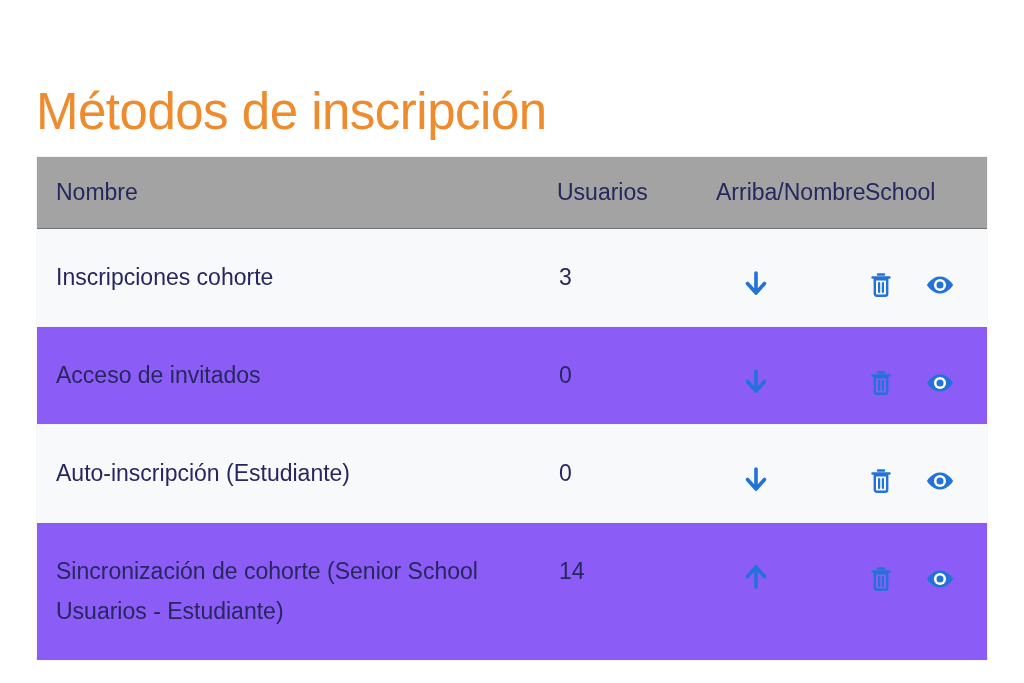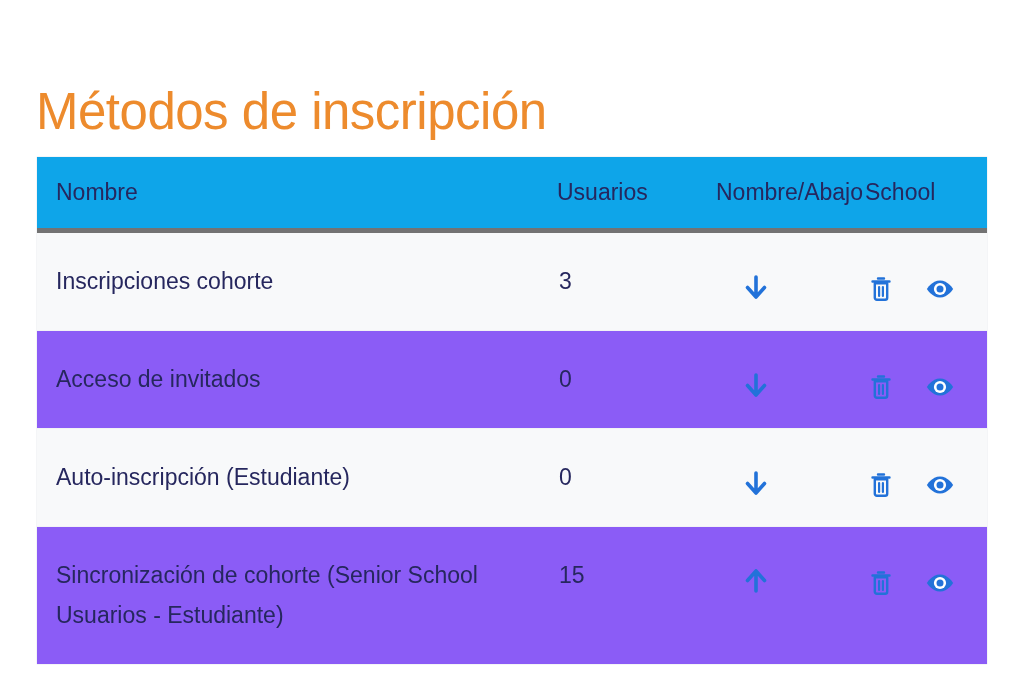--- a/index.html
+++ b/index.html
@@ -65,22 +65,22 @@
   .col-name   { width: 520px; }
   .col-users  { width: 155px; margin-left: 32px; }
   .col-order  { width: 148px; }
   .col-edit   { width: 127px; }
 
   .enrol-table thead th {
     font-size: 23px;
     font-weight: 400;
     line-height: 28px;
     padding: 21px 0 22px 0;
-    background: #0ea5e9;
-    border-bottom: 5px solid #737373;
+    background: #a3a3a3;
+    border-bottom: 1px solid #737373;
     white-space: nowrap;
   }
   .enrol-table thead th.col-name   { padding-left: 19px; }
   .enrol-table thead th.col-order  { padding-left: 4px; }
   .enrol-table thead th.col-edit   { padding-left: 5px; }
 
   .enrol-table tbody tr {
     background: #8b5cf6;
   }
   .enrol-table tbody tr.alt {
@@ -136,21 +136,21 @@
       <colgroup>
         <col class="col-name">
         <col class="col-users">
         <col class="col-order">
         <col class="col-edit">
       </colgroup>
       <thead>
         <tr>
           <th class="col-name">Nombre</th>
           <th class="col-users">Usuarios</th>
-          <th class="col-order">Nombre/Abajo</th>
+          <th class="col-order">Arriba/Nombre</th>
           <th class="col-edit">School</th>
         </tr>
       </thead>
       <tbody>
 
         <tr class="alt">
           <td class="cell-name">Inscripciones cohorte</td>
           <td class="cell-users">3</td>
           <td class="cell-order">
             <span class="arrow-wrap icon-btn icon-arrow">
@@ -237,21 +237,21 @@
                   <circle cx="15" cy="11" r="6.1" fill="#ffffff"></circle>
                   <circle cx="15" cy="11" r="3.5" fill="#2272d9"></circle>
                 </svg>
               </span>
             </span>
           </td>
         </tr>
 
         <tr>
           <td class="cell-name">Sincronización de cohorte (Senior School Usuarios - Estudiante)</td>
-          <td class="cell-users">15</td>
+          <td class="cell-users">14</td>
           <td class="cell-order">
             <span class="arrow-wrap icon-btn icon-arrow">
               <svg width="26" height="28" viewBox="0 0 26 28" xmlns="http://www.w3.org/2000/svg">
                 <path d="M13 22 L13 6 M13 2 L4.5 11.5 M13 2 L21.5 11.5" fill="none" stroke="#2272d9" stroke-width="3.6" stroke-linecap="round" stroke-linejoin="round"></path>
               </svg>
             </span>
           </td>
           <td class="cell-edit">
             <span class="edit-icons">
               <span class="icon-btn">

